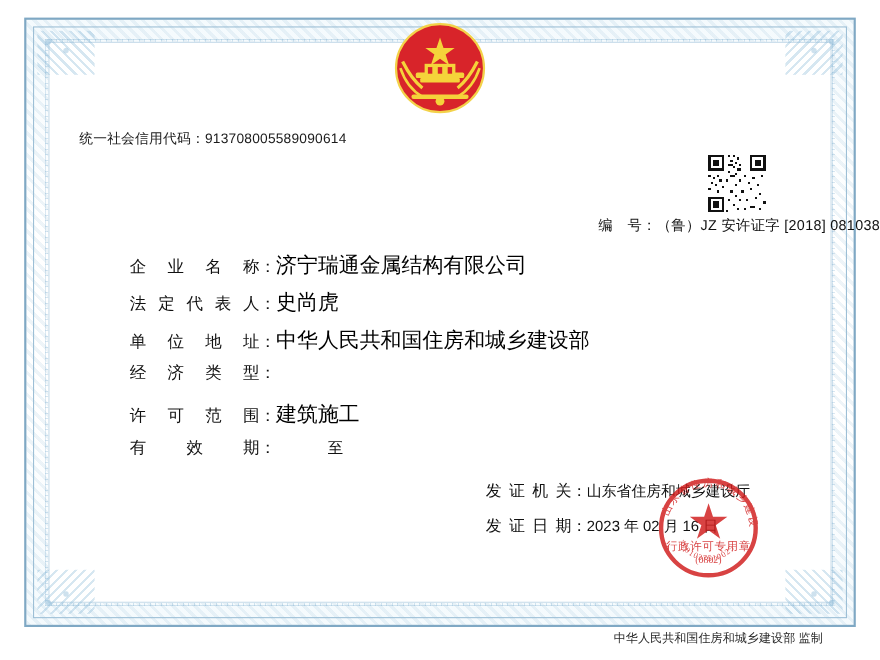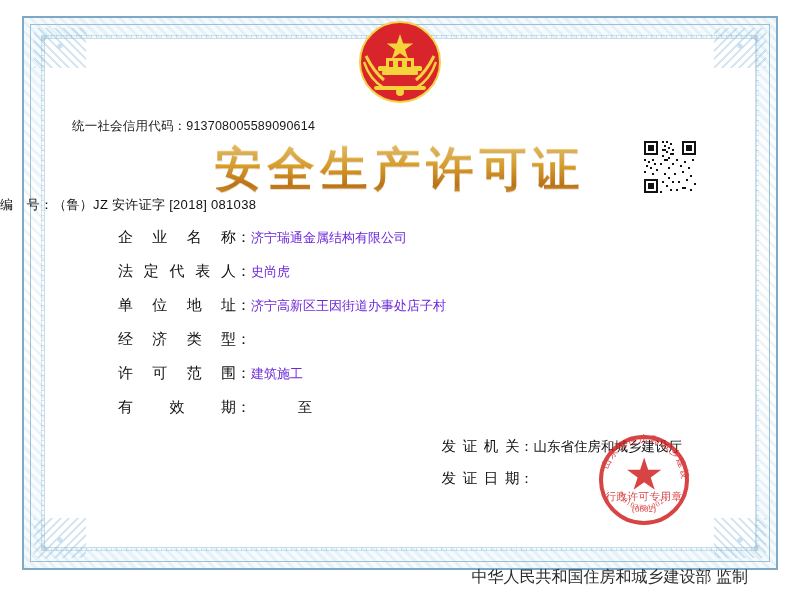--- a/index.html
+++ b/index.html
@@ -124,21 +124,21 @@
     background-clip: text;
     color: transparent;
     text-shadow: 0 1px 0 rgba(120,70,10,0.18);
   }
 
   .cert-number {
     position: absolute;
     left: 0;
     right: 0;
     top: 196px;
-    text-align: left;
+    text-align: right;
     font-size: 13px;
     color: #111;
     letter-spacing: .3px;
   }
 
   .fields {
     position: absolute;
     left: 118px;
     top: 228px;
     width: 560px;
@@ -158,22 +158,22 @@
     font-size: 15px;
     color: #111;
   }
   .field-label span { display: inline-block; }
   .field-colon {
     flex: 0 0 12px;
     text-align: center;
     font-size: 15px;
   }
   .field-value {
-    font-size: 13px;
-    color: #6d28d9;
+    font-size: 19px;
+    color: #000000;
     white-space: nowrap;
   }
   .date-to {
     display: inline-block;
     width: 108px;
     text-align: center;
     font-size: 14px;
   }
 
   .issuer-block {
@@ -210,21 +210,21 @@
     height: 112px;
     z-index: 8;
     opacity: .82;
     pointer-events: none;
   }
 
   .footer-note {
     position: absolute;
     right: 52px;
     bottom: 12px;
-    font-size: 16px;
+    font-size: 11px;
     color: #2b2b2b;
     white-space: nowrap;
   }
 </style>
 </head>
 <body>
 
 <div id="certificate">
 
   <div class="frame-outer"></div>
@@ -313,21 +313,20 @@
           <rect x="13" y="14" width="1" height="1"></rect>
           <rect x="16" y="17" width="1" height="1"></rect>
       </g>
     </svg>
   </div>
 
   <div class="credit-code">
     <span>统一社会信用代码：</span><span>913708005589090614</span>
   </div>
 
-  <div class="main-title">安全生产许可证</div>
 
   <div class="cert-number">
     <span>编　号：</span><span>（鲁）JZ 安许证字 [2018] 081038</span>
   </div>
 
   <div class="fields">
 
     <div class="field-row">
       <div class="field-label">
         <span>企</span>
@@ -352,21 +351,21 @@
     </div>
 
     <div class="field-row">
       <div class="field-label">
         <span>单</span>
         <span>位</span>
         <span>地</span>
         <span>址</span>
       </div>
       <div class="field-colon">：</div>
-      <div class="field-value">济宁高新区王因街道办事处店子村</div>
+      <div class="field-value">中华人民共和国住房和城乡建设部</div>
     </div>
 
     <div class="field-row">
       <div class="field-label">
         <span>经</span>
         <span>济</span>
         <span>类</span>
         <span>型</span>
       </div>
       <div class="field-colon">：</div>
@@ -407,20 +406,21 @@
       <div class="issuer-value">山东省住房和城乡建设厅</div>
     </div>
     <div class="issuer-row">
       <div class="issuer-label">
         <span>发</span>
         <span>证</span>
         <span>日</span>
         <span>期</span>
       </div>
       <div class="issuer-colon">：</div>
+      <div class="issuer-value">2023 年 02 月 16 日</div>
     </div>
   </div>
 
   <div class="seal">
     <svg viewBox="0 0 112 112" width="112" height="112">
       <defs>
         <path id="sealTopArc" d="M 18 56 A 38 38 0 0 1 94 56"></path>
         <path id="sealBottomArc" d="M 26 56 A 30 30 0 0 0 86 56"></path>
       </defs>
       <circle cx="56" cy="56" r="43" fill="none" stroke="#d01a1a" stroke-width="4"></circle>

